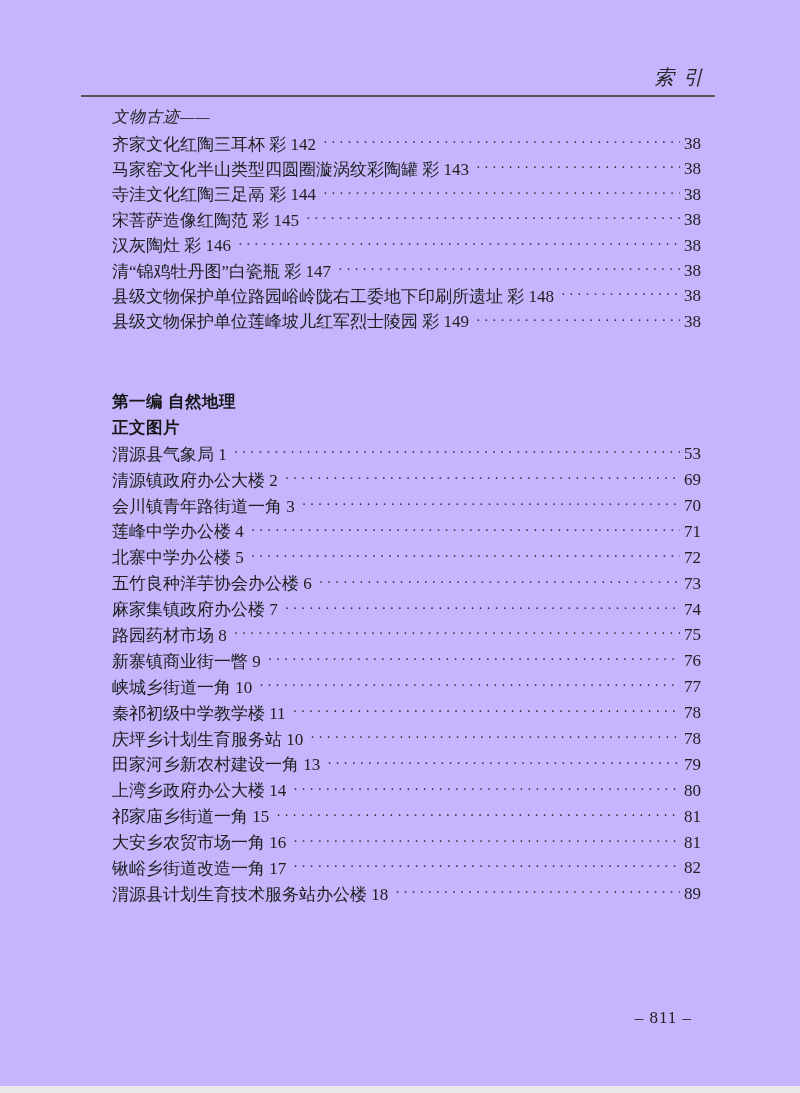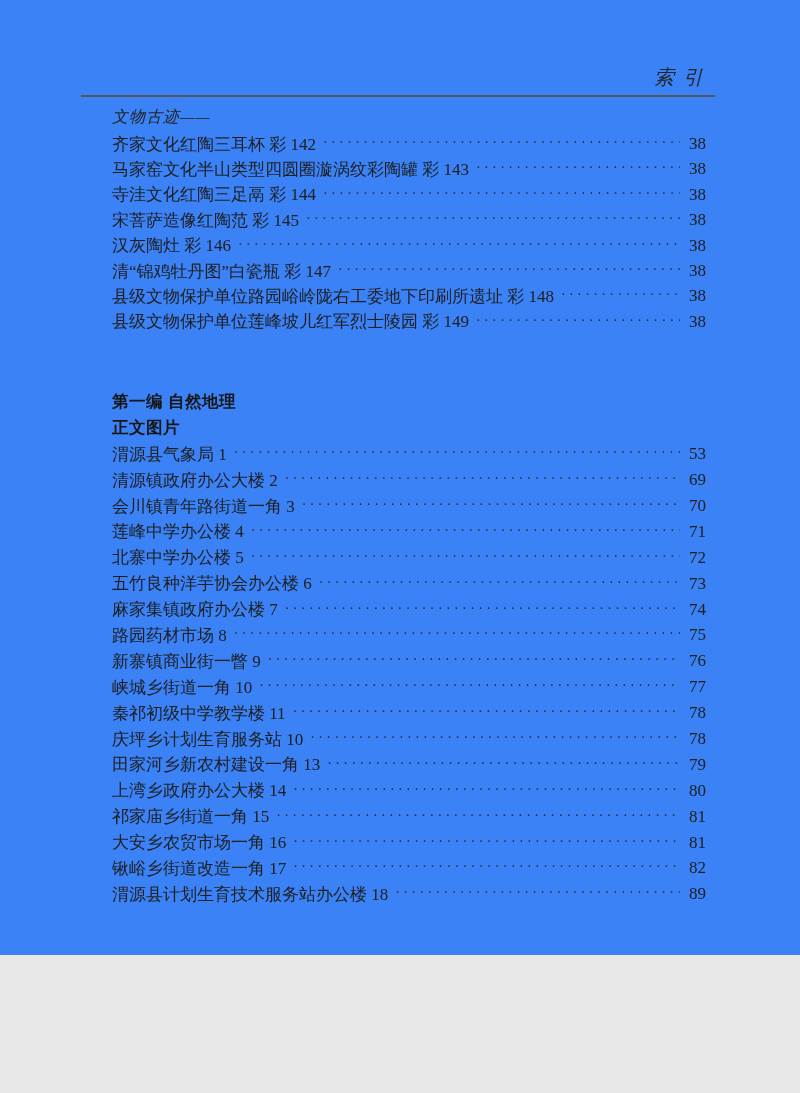--- a/index.html
+++ b/index.html
@@ -1,20 +1,20 @@
 <!DOCTYPE html>
 <html><head>
 <meta charset="utf-8">
 <style>
   html,body { margin:0; padding:0; background:#e8e8e8; }
   .page {
     position:relative;
-    width:800px; height:955px;
+    width:800px; height:1086px;
     margin:0 auto;
-    background:#3b82f6;
+    background:#c4b5fd;
     overflow:hidden;
     font-family:"Liberation Serif","DejaVu Serif",serif;
     color:#1e1e1e;
   }
   
   .running-head {
     position:absolute;
     left:81px; top:64px;
     width:634px;
     border-bottom:2px solid #565656;
@@ -67,21 +67,21 @@
     font-size:14px;
     letter-spacing:3.4px;
     color:#2c2c2c;
     margin:0 4px 0 7px;
     transform:translateY(-1px);
   }
   .entry-page {
     flex:0 0 auto;
     font-size:17px;
     min-width:22px;
-    text-align:right;
+    text-align:left;
   }
   .section-gap { height:55px; }
   
   .folio {
     position:absolute;
     top:1008px;
     right:108px;
     font-size:17px;
     letter-spacing:1px;
     color:#202020;

